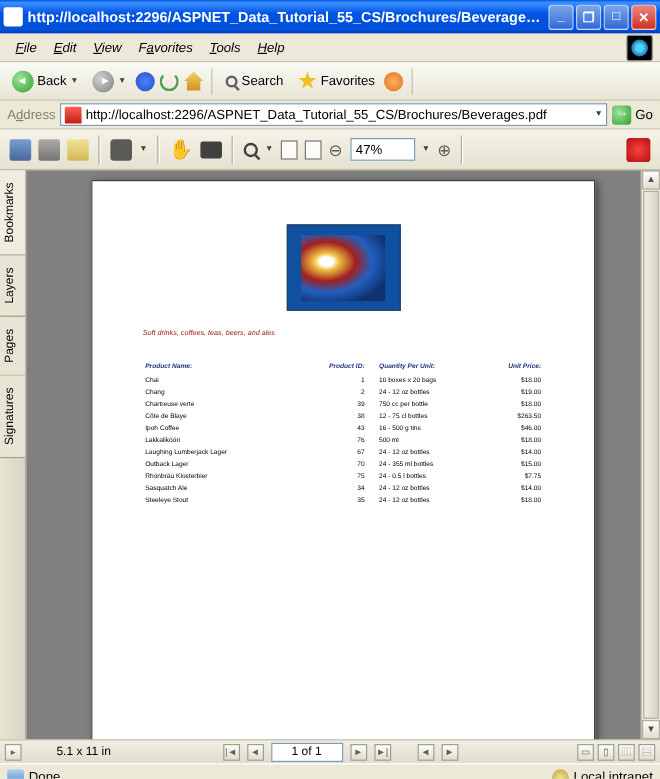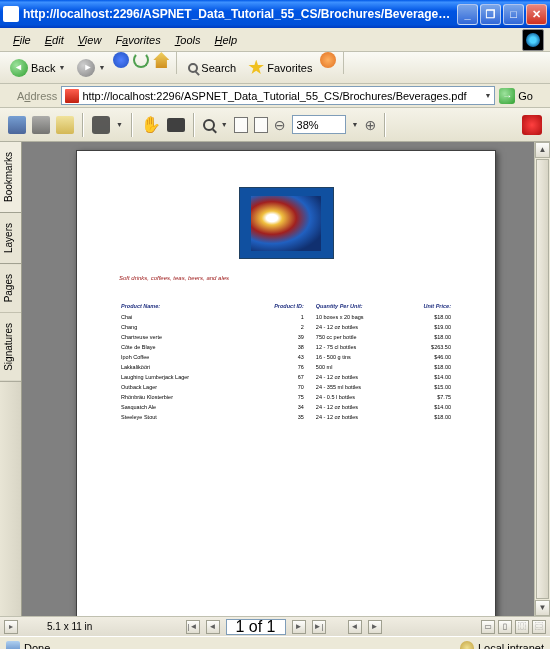--- a/index.html
+++ b/index.html
@@ -13,40 +13,40 @@
 .winbtn.min, .winbtn.max, .winbtn.res { background: linear-gradient(to bottom, #7ba6e8, #3168d8); }
 .winbtn.close { background: linear-gradient(to bottom, #e8867e, #d03020); }
 
 
 .menubar { height: 24px; background: #ece9d8; display: flex; align-items: center; padding: 0 6px; font-size: 11px; border-bottom: 1px solid #c0c0b0; }
 .menuitem { padding: 3px 7px; cursor: default; font-style: italic; }
 .ie-logo { margin-left: auto; width: 22px; height: 22px; background: #000; border: 1px solid #888; border-radius: 2px; display: flex; align-items: center; justify-content: center; }
 .ie-logo::after { content: ""; width: 14px; height: 14px; background: radial-gradient(circle, #4dd2ff 30%, #004080 90%); border-radius: 50%; }
 
 
-.ie-toolbar { height: 32px; background: linear-gradient(to bottom, #fafaf5, #e8e5d5); display: flex; padding: 0 6px; border-bottom: 1px solid #c0c0b0; font-size: 11px; gap: 4px; }
+.ie-toolbar { height: 32px; background: linear-gradient(to bottom, #fafaf5, #e8e5d5); display: flex; align-items: center; padding: 0 6px; border-bottom: 1px solid #c0c0b0; font-size: 11px; gap: 4px; }
 .tb-btn { display: flex; align-items: center; gap: 3px; padding: 2px 4px; cursor: default; }
 .tb-icon { width: 18px; height: 18px; border-radius: 50%; display: inline-block; }
 .back-ic { background: radial-gradient(circle at 35% 35%, #9de29d, #30a030); position: relative; }
 .back-ic::after { content: "◄"; color: white; font-size: 9px; position: absolute; left: 4px; top: 3px; }
 .fwd-ic { background: radial-gradient(circle at 35% 35%, #d0d0d0, #808080); position: relative; }
 .fwd-ic::after { content: "►"; color: white; font-size: 9px; position: absolute; left: 6px; top: 3px; }
 .generic-ic { width: 16px; height: 16px; display: inline-block; }
 .stop-ic { background: radial-gradient(circle, #5080ff, #2050c0); border-radius: 50%; }
 .refresh-ic { border: 2px solid #50a050; border-top-color: transparent; border-radius: 50%; }
 .home-ic { background: linear-gradient(#f0d060, #d09020); clip-path: polygon(50% 0, 100% 50%, 85% 50%, 85% 100%, 15% 100%, 15% 50%, 0 50%); }
 .search-ic { border: 2px solid #606060; border-radius: 50%; width: 10px; height: 10px; position: relative; }
 .search-ic::after { content: ""; position: absolute; width: 6px; height: 2px; background: #606060; bottom: -3px; right: -4px; transform: rotate(45deg); }
 .fav-ic { background: #f0c020; clip-path: polygon(50% 0%, 61% 35%, 98% 35%, 68% 57%, 79% 91%, 50% 70%, 21% 91%, 32% 57%, 2% 35%, 39% 35%); }
 .media-ic { background: radial-gradient(circle, #ffb060, #e07020); border-radius: 50%; }
 .sep { width: 1px; height: 22px; background: #c0c0b0; margin: 0 3px; }
 .drop-arr { font-size: 7px; color: #404040; }
 
 
-.addrbar { height: 24px; background: #ece9d8; display: flex; align-items: center; padding: 0 17px; border-bottom: 1px solid #c0c0b0; font-size: 11px; gap: 4px; }
+.addrbar { height: 24px; background: #ece9d8; display: flex; align-items: center; padding: 0 6px; border-bottom: 1px solid #c0c0b0; font-size: 11px; gap: 4px; }
 .addr-label { color: #808070; }
 .addr-field { flex: 1; height: 19px; background: white; border: 1px solid #7f9db9; display: flex; align-items: center; padding: 0 3px; gap: 3px; }
 .addr-field input { flex: 1; border: none; outline: none; font-size: 11px; }
 .pdf-ic { width: 14px; height: 14px; background: linear-gradient(#ff6050, #c02010); border-radius: 1px; }
 .go-btn { display: flex; align-items: center; gap: 3px; justify-content: space-between; }
 .go-ic { width: 16px; height: 16px; background: radial-gradient(circle at 35% 35%, #9de29d, #30a030); border-radius: 3px; position: relative; }
 .go-ic::after { content: "→"; color: white; font-size: 10px; position: absolute; left: 3px; top: 1px; }
 
 
 .pdf-toolbar { height: 34px; background: linear-gradient(to bottom, #f5f3e8, #e5e2d0); display: flex; align-items: center; padding: 0 8px; gap: 6px; border-bottom: 1px solid #b0b0a0; font-size: 11px; }
@@ -85,21 +85,21 @@
 
 .vscroll { position: absolute; right: 0; top: 0; width: 16px; height: 100%; background: #ece9d8; border-left: 1px solid #c0c0b0; }
 .vscroll-btn { height: 16px; background: linear-gradient(#fdfdfb, #e0ddd0); border: 1px solid #b0b0a0; font-size: 8px; text-align: center; line-height: 14px; color: #505050; }
 .vscroll-thumb { height: 440px; background: linear-gradient(to right, #f0ede2, #d8d5c5); border: 1px solid #b0b0a0; margin: 1px; }
 
 
 .pdf-status { height: 20px; background: linear-gradient(to bottom, #f0ede2, #e0ddd0); display: flex; align-items: center; font-size: 10px; border-top: 1px solid #c0c0b0; padding: 0 4px; gap: 3px; }
 .dims-sect { width: 100px; padding-left: 26px; }
 .nav-sect { flex: 1; display: flex; align-items: center; justify-content: center; gap: 6px; }
 .nav-btn2 { width: 14px; height: 14px; background: linear-gradient(#fdfdfb, #e0ddd0); border: 1px solid #a0a090; font-size: 8px; text-align: center; line-height: 12px; color: #606060; }
-.page-field { width: 60px; height: 16px; background: white; border: 1px solid #7f9db9; text-align: center; font-size: 16px; line-height: 14px; }
+.page-field { width: 60px; height: 16px; background: white; border: 1px solid #7f9db9; text-align: center; font-size: 10px; line-height: 14px; }
 .right-sect { width: 100px; display: flex; justify-content: flex-end; gap: 3px; }
 
 
 .ie-status { height: 22px; background: #ece9d8; display: flex; align-items: center; font-size: 11px; padding: 0 6px; border-top: 1px solid #fff; }
 .ie-status-l { flex: 1; display: flex; align-items: center; gap: 4px; }
 .ie-status-r { display: flex; align-items: center; gap: 4px; }
 .status-ic { width: 14px; height: 14px; }
 .done-ic { background: linear-gradient(#b0d0f0, #5080c0); border-radius: 2px; }
 .zone-ic { background: radial-gradient(circle, #f0e090, #c0a040); border-radius: 50%; }
 u.ak { text-decoration: underline; }
@@ -175,21 +175,21 @@
   <span class="sep2"></span>
   <span class="hand-ic2">✋</span>
   <span class="cam-ic2"></span>
   <span class="sep2"></span>
   <span class="zoom-ic2"></span>
   <span class="drop-arr">▼</span>
   <span class="pdf-ic2 fitw-ic2"></span>
   <span class="pdf-ic2 fitw-ic2"></span>
   <span style="font-size:14px;color:#606060">⊖</span>
   <div class="zoom-field">
-    <span>38%</span>
+    <span>47%</span>
   </div>
   <span class="drop-arr">▼</span>
   <span style="font-size:14px;color:#606060">⊕</span>
   <span class="sep2"></span>
   <span class="adobe-ic2"></span>
 </div>
 
 <div class="viewer-wrap">
   <div class="side-tabs">
     <div class="side-tab active">Bookmarks</div>

